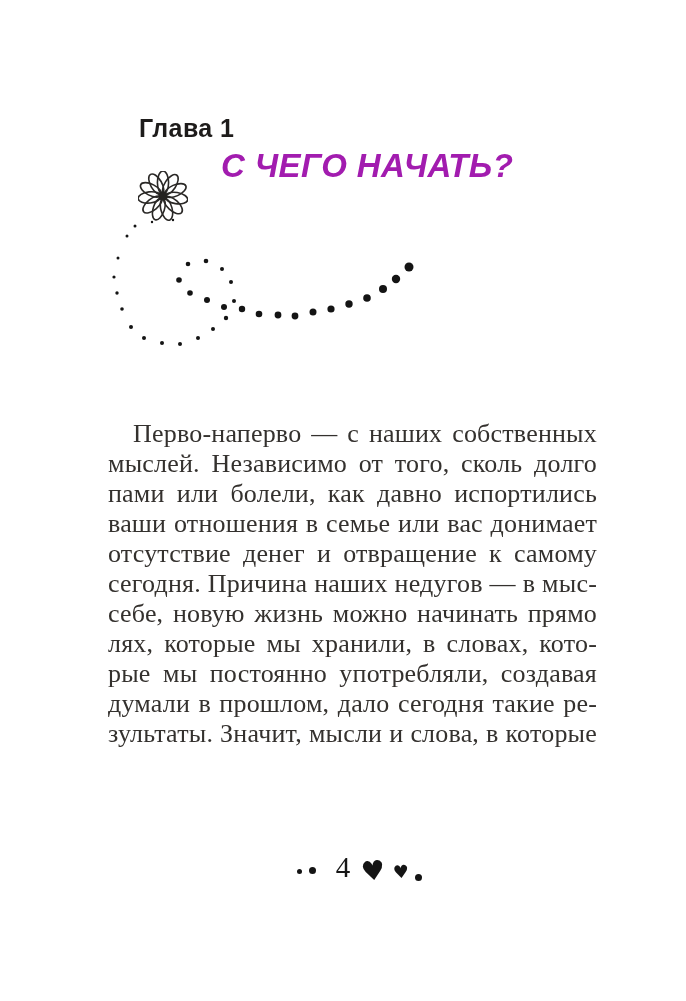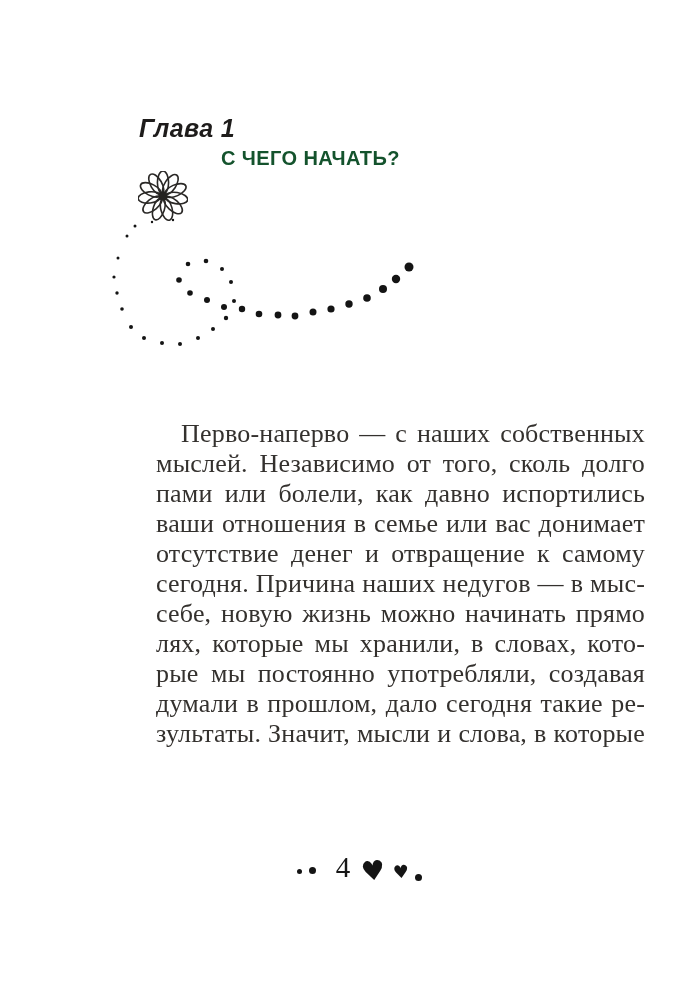--- a/index.html
+++ b/index.html
@@ -14,37 +14,37 @@
     background: #ffffff;
     overflow: hidden;
     font-family: "Liberation Serif", serif;
   }
   .chapter-label {
     position: absolute;
     left: 139px;
     top: 114px;
     margin: 0;
     font-family: "Liberation Sans", sans-serif;
-    font-style: italic;
     font-weight: bold;
     font-size: 25px;
     letter-spacing: 0.4px;
     color: #1e1c1b;
     white-space: nowrap;
   }
   .chapter-title {
     position: absolute;
     left: 221px;
     top: 147px;
     margin: 0;
     font-family: "Liberation Sans", sans-serif;
+    font-style: italic;
     font-weight: bold;
-    font-size: 20px;
+    font-size: 33px;
     letter-spacing: 0.4px;
-    color: #14532d;
+    color: #a21caf;
     white-space: nowrap;
   }
   .flower {
     position: absolute;
     left: 138px;
     top: 171px;
     width: 50px;
     height: 50px;
   }
   .spiral {
@@ -55,21 +55,20 @@
     height: 145px;
   }
   .body-text {
     position: absolute;
     left: 108px;
     top: 419px;
     width: 489px;
     color: #34312e;
     font-size: 26px;
     letter-spacing: 0.2px;
-    margin-left: 48px;
   }
   .bline {
     height: 30px;
     line-height: 30px;
     white-space: nowrap;
     text-align: justify;
     text-align-last: justify;
     -moz-text-align-last: justify;
   }
   .bline.first { padding-left: 25px; }

